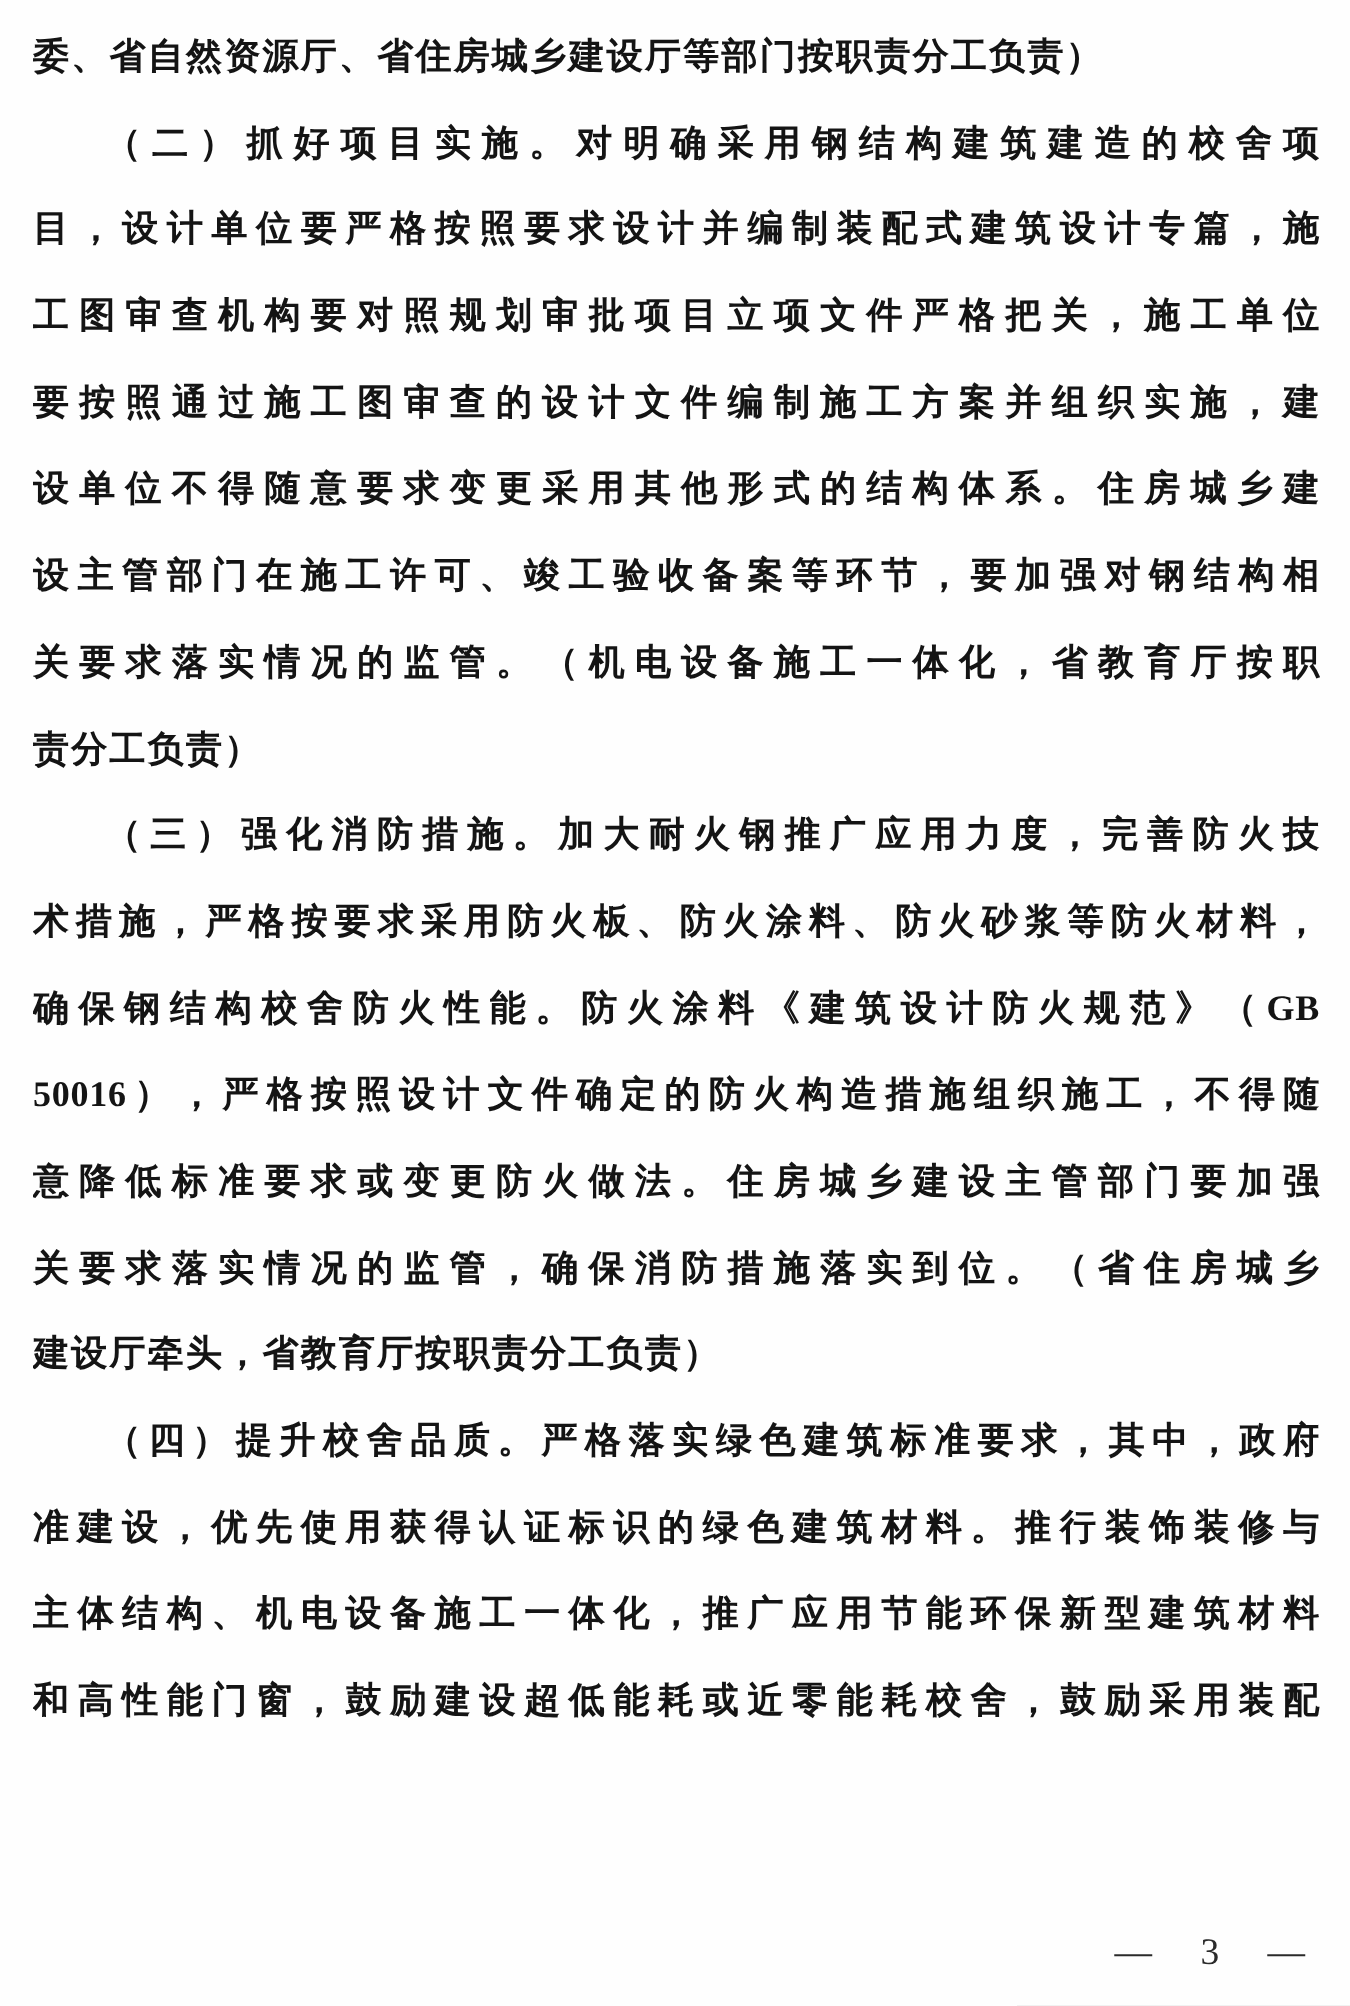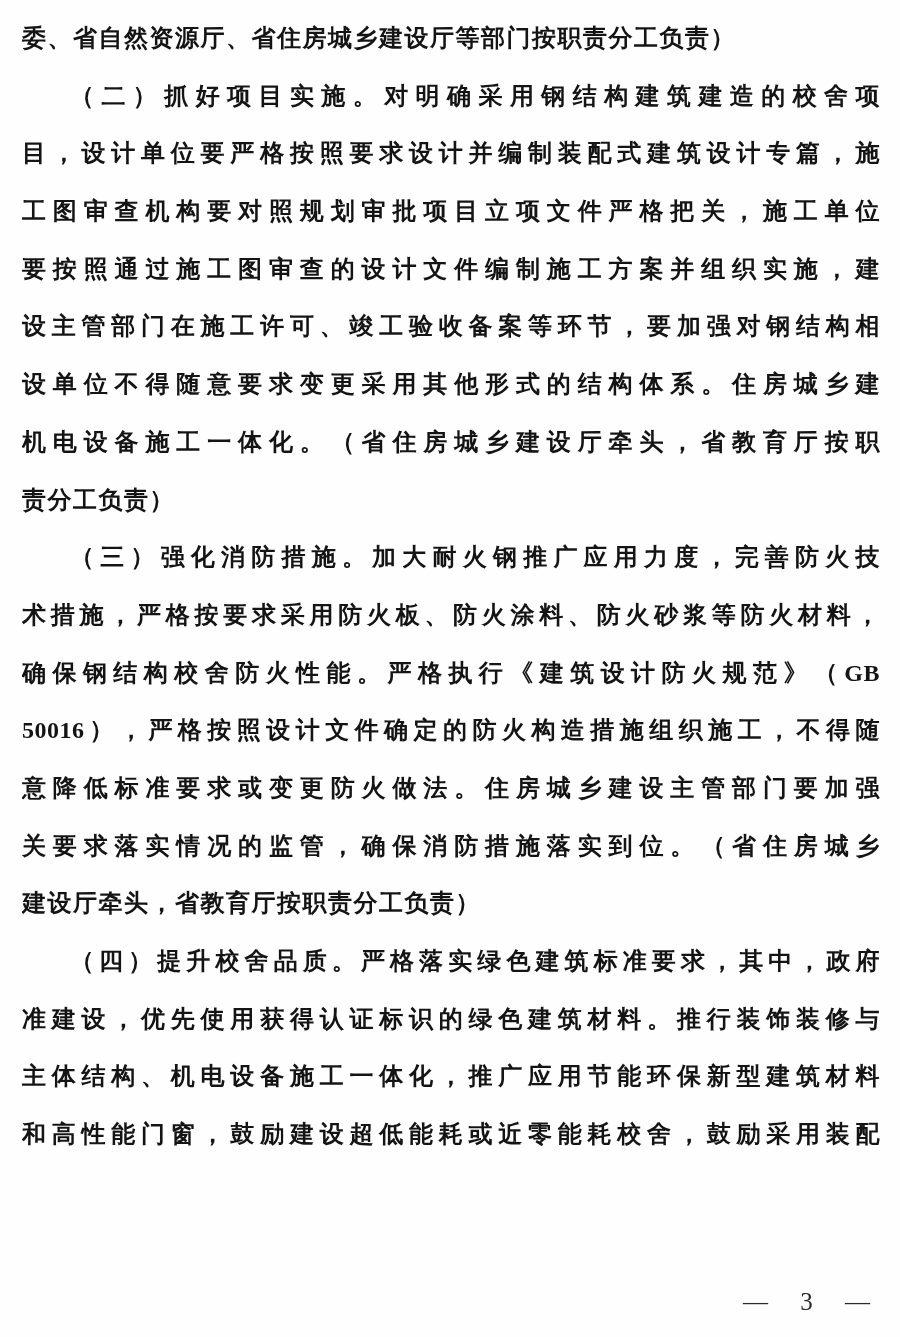--- a/index.html
+++ b/index.html
@@ -57,27 +57,27 @@
 </head>
 <body>
 
 <div class="page">
   <div class="text-block">
     <div class="ln end">委、省自然资源厅、省住房城乡建设厅等部门按职责分工负责）</div>
     <div class="ln first">（二）抓好项目实施。对明确采用钢结构建筑建造的校舍项</div>
     <div class="ln">目，设计单位要严格按照要求设计并编制装配式建筑设计专篇，施</div>
     <div class="ln">工图审查机构要对照规划审批项目立项文件严格把关，施工单位</div>
     <div class="ln">要按照通过施工图审查的设计文件编制施工方案并组织实施，建</div>
+    <div class="ln">设单位不得随意要求变更采用其他形式的结构体系。住房城乡建</div>
     <div class="ln">设主管部门在施工许可、竣工验收备案等环节，要加强对钢结构相</div>
-    <div class="ln">设单位不得随意要求变更采用其他形式的结构体系。住房城乡建</div>
-    <div class="ln">机电设备施工一体化。（省住房城乡建设厅牵头，省教育厅按职</div>
+    <div class="ln">关要求落实情况的监管。（机电设备施工一体化，省教育厅按职</div>
     <div class="ln end">责分工负责）</div>
     <div class="ln first">（三）强化消防措施。加大耐火钢推广应用力度，完善防火技</div>
     <div class="ln">术措施，严格按要求采用防火板、防火涂料、防火砂浆等防火材料，</div>
-    <div class="ln">确保钢结构校舍防火性能。严格执行《建筑设计防火规范》（GB</div>
+    <div class="ln">确保钢结构校舍防火性能。防火涂料《建筑设计防火规范》（GB</div>
     <div class="ln">50016），严格按照设计文件确定的防火构造措施组织施工，不得随</div>
     <div class="ln">意降低标准要求或变更防火做法。住房城乡建设主管部门要加强</div>
     <div class="ln">关要求落实情况的监管，确保消防措施落实到位。（省住房城乡</div>
     <div class="ln end">建设厅牵头，省教育厅按职责分工负责）</div>
     <div class="ln first">（四）提升校舍品质。严格落实绿色建筑标准要求，其中，政府</div>
     <div class="ln">准建设，优先使用获得认证标识的绿色建筑材料。推行装饰装修与</div>
     <div class="ln">主体结构、机电设备施工一体化，推广应用节能环保新型建筑材料</div>
     <div class="ln">和高性能门窗，鼓励建设超低能耗或近零能耗校舍，鼓励采用装配</div>
   </div>
   <div class="page-number">— 3 —</div>

